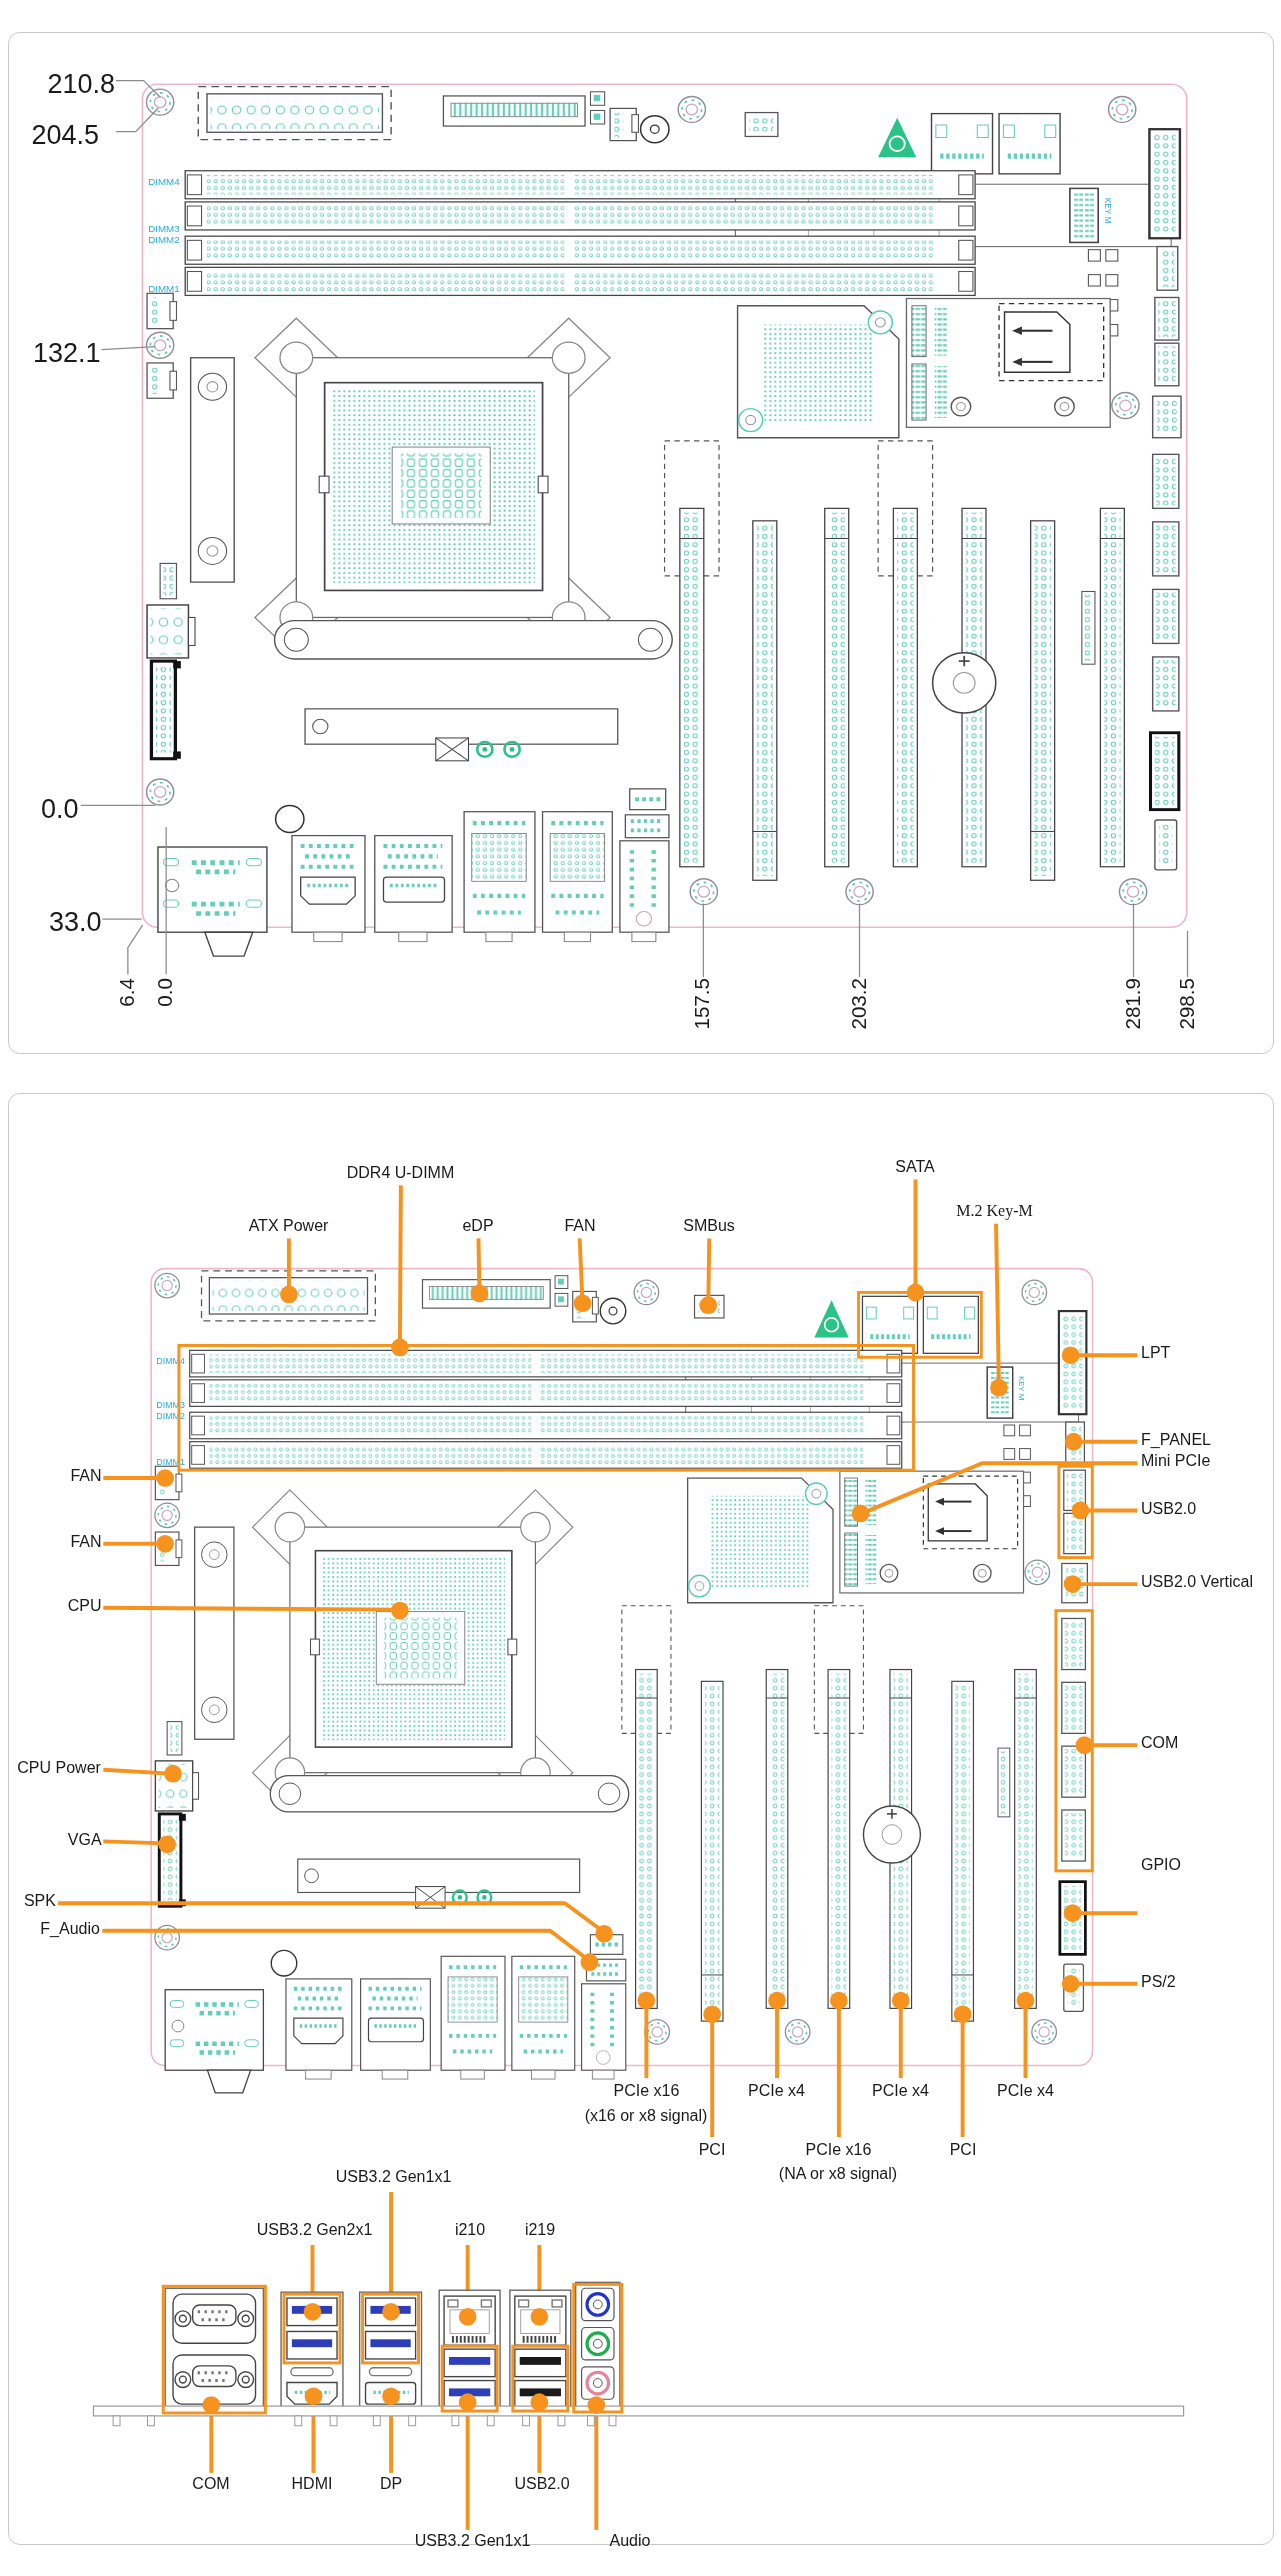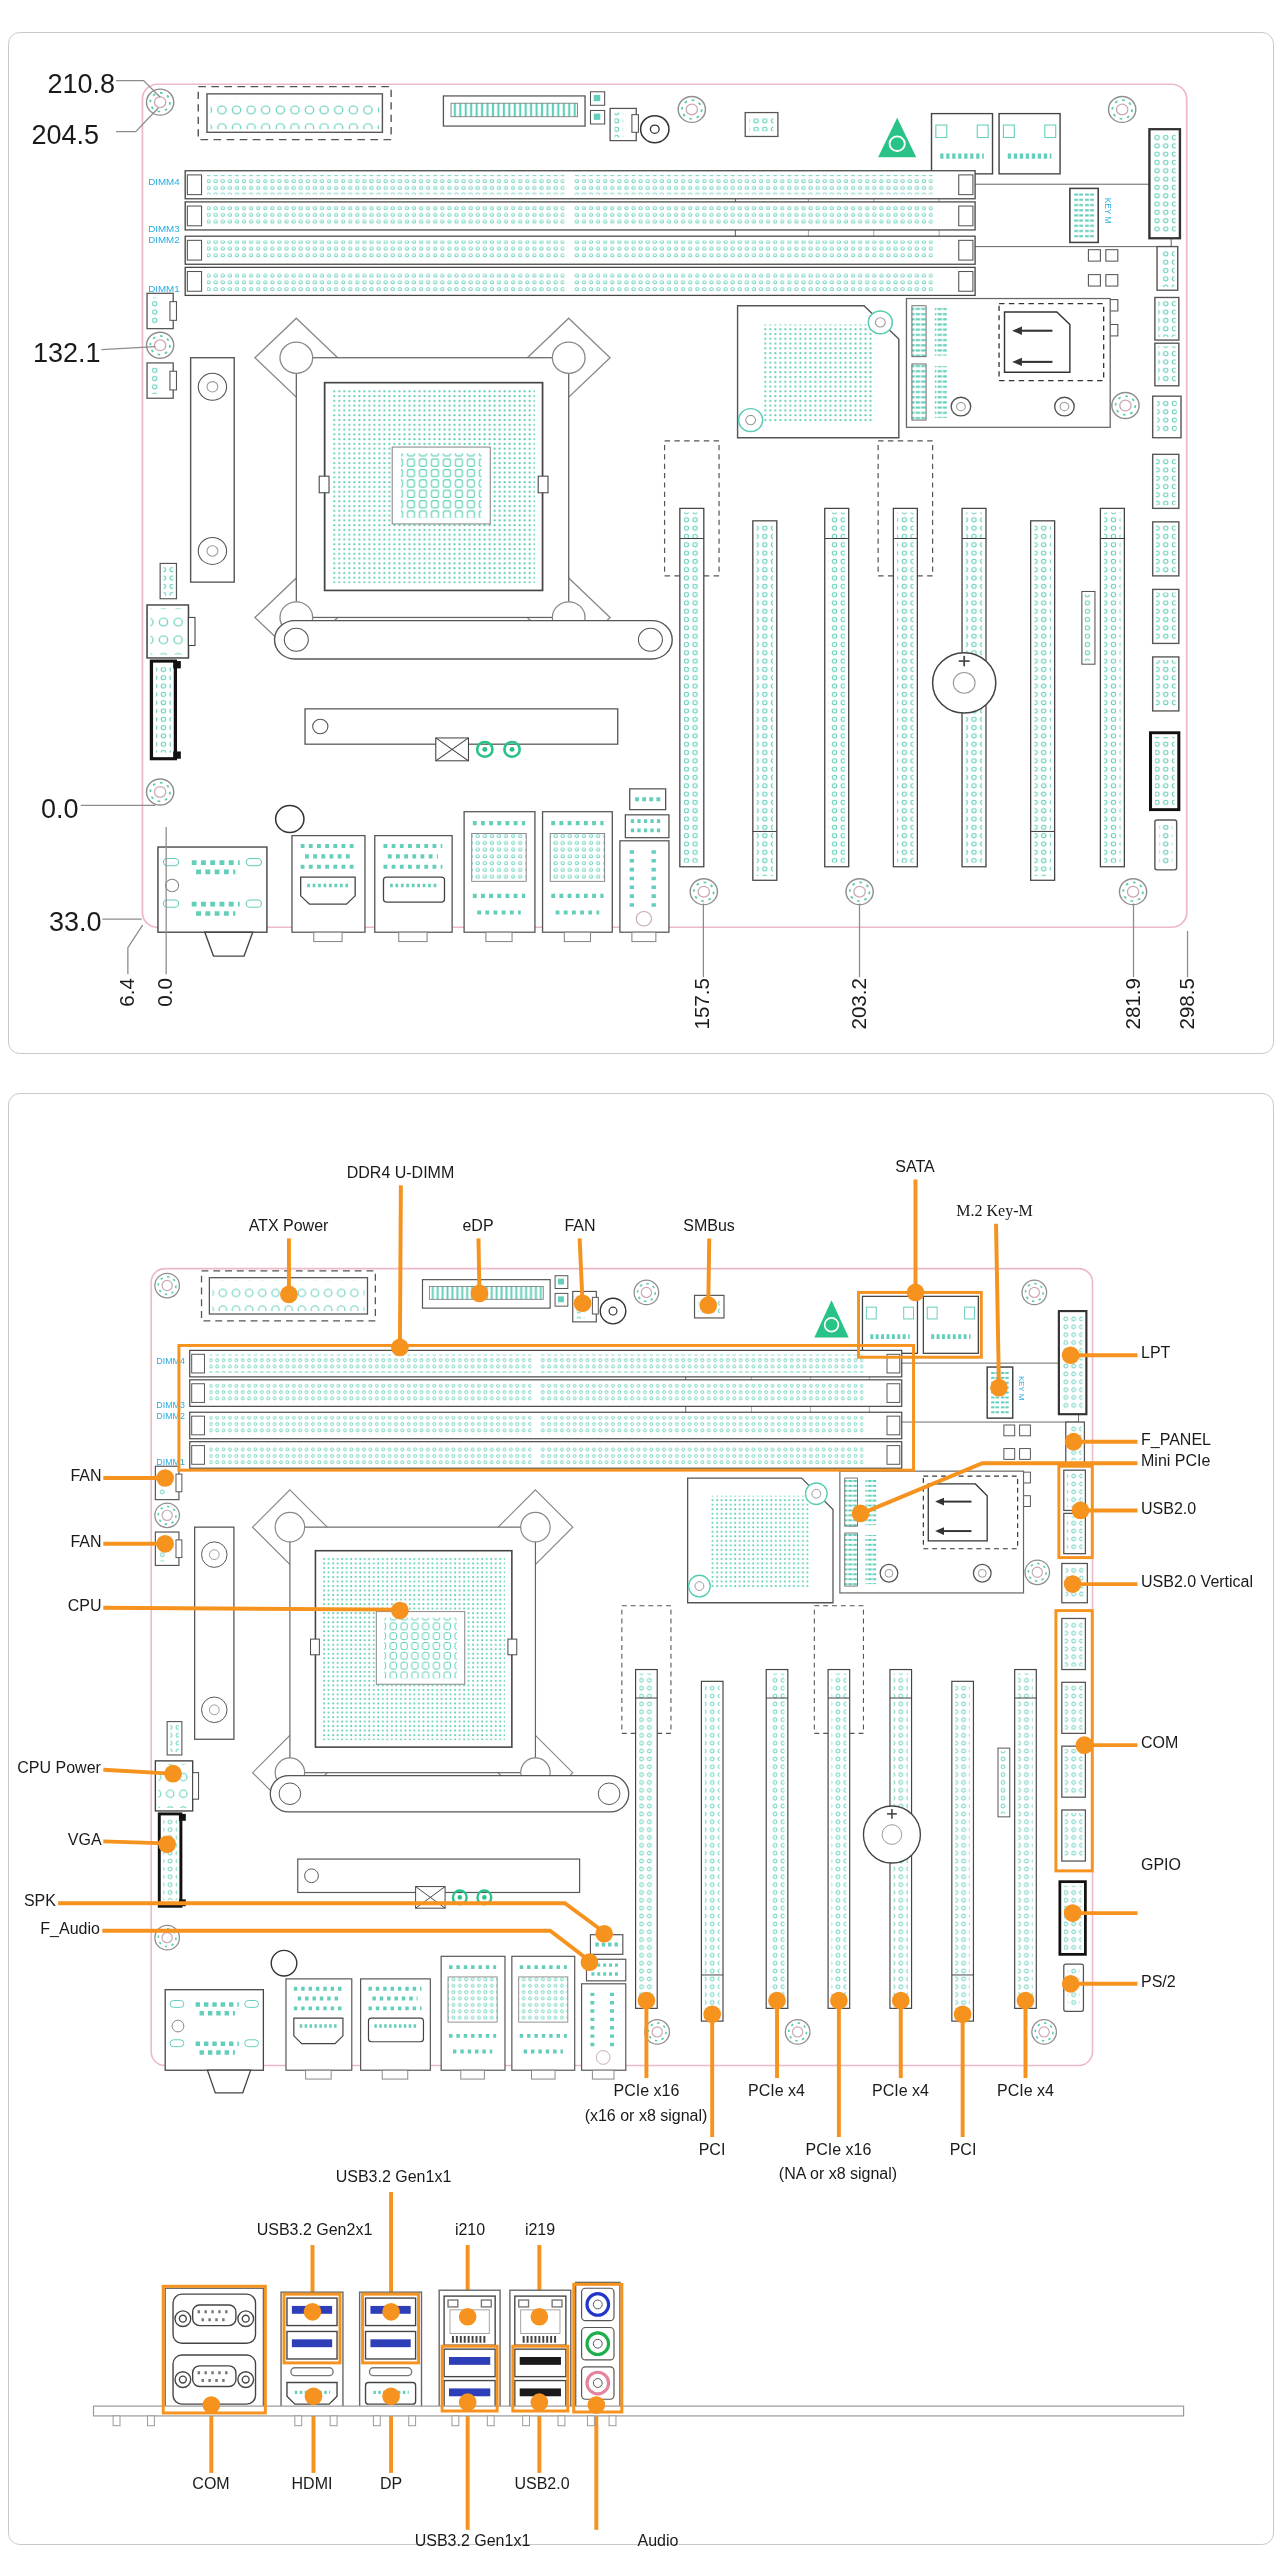--- a/index.html
+++ b/index.html
@@ -694,16 +694,16 @@
 
   <div class="t c" style="left:305px;top:2168px;width:177px;">USB3.2 Gen1x1</div>
   <div class="t c" style="left:226px;top:2221px;width:177px;">USB3.2 Gen2x1</div>
   <div class="t c" style="left:411px;top:2221px;width:118px;">i210</div>
   <div class="t c" style="left:481px;top:2221px;width:118px;">i219</div>
   <div class="t c" style="left:152px;top:2475px;width:118px;">COM</div>
   <div class="t c" style="left:253px;top:2475px;width:118px;">HDMI</div>
   <div class="t c" style="left:332px;top:2475px;width:118px;">DP</div>
   <div class="t c" style="left:483px;top:2475px;width:118px;">USB2.0</div>
   <div class="t c" style="left:384px;top:2532px;width:177px;">USB3.2 Gen1x1</div>
-  <div class="t c" style="left:568px;top:2532px;width:118px;padding-left:31px;">Audio</div>
+  <div class="t c" style="left:540px;top:2532px;width:118px;padding-left:31px;">Audio</div>
 
 </div>
 
 
 </body></html>

